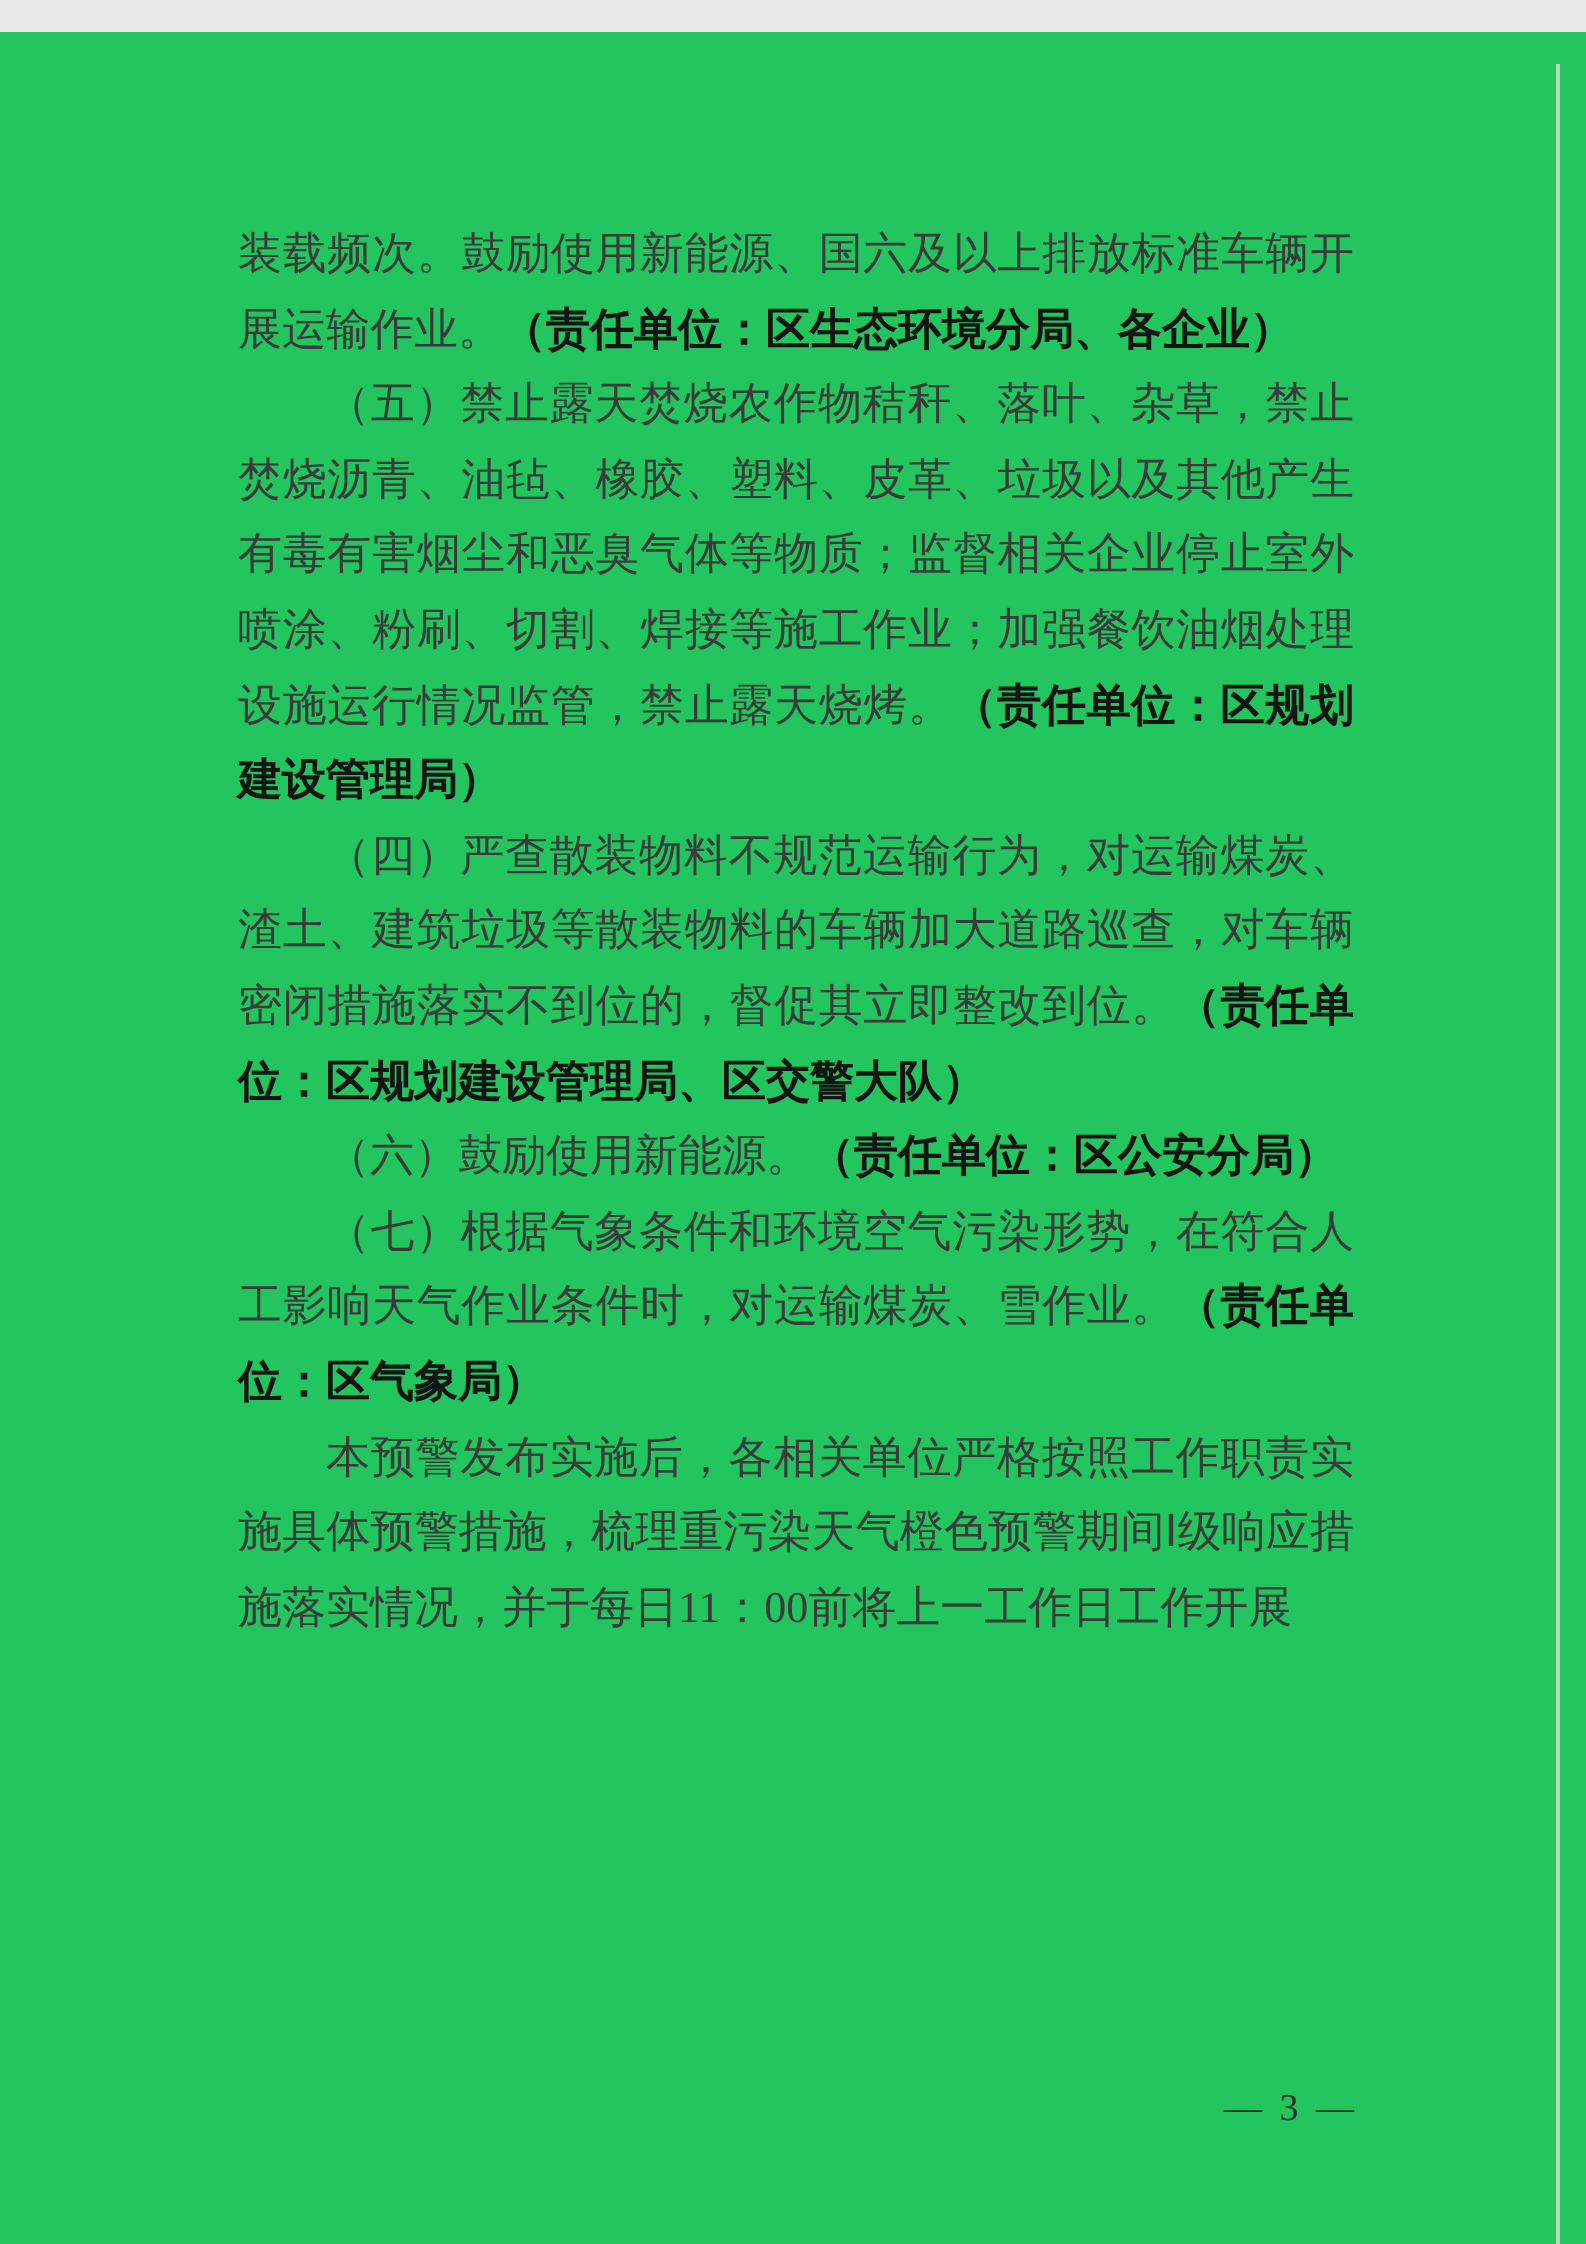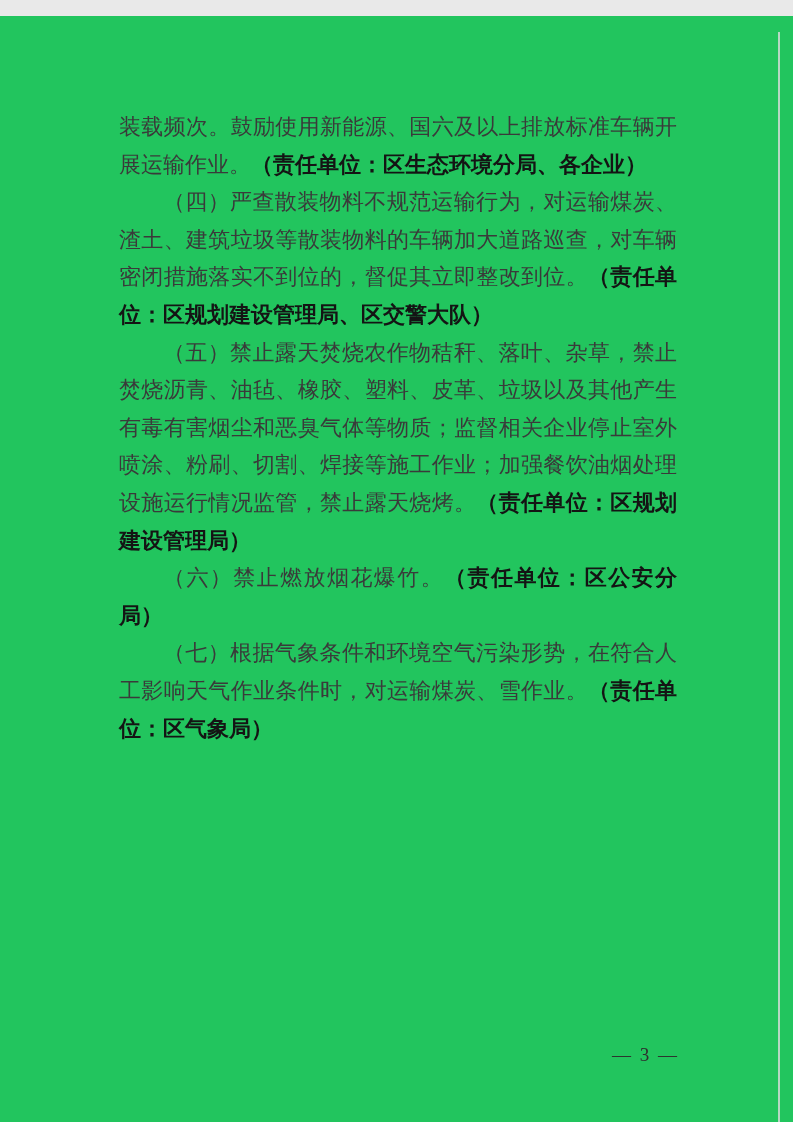--- a/index.html
+++ b/index.html
@@ -59,22 +59,23 @@
     background: #dcdcdc;
     opacity: 0.8;
   }
 </style>
 </head>
 <body>
 
 <div class="page">
   <div class="body-text">
       <p class="para"><span class="seg">装载频次。鼓励使用新能源、国六及以上排放标准车辆开展运输作业。</span><span class="seg bold">（责任单位：区生态环境分局、各企业）</span></p>
+      <p class="para indent"><span class="seg">（五）禁止露天焚烧农作物秸秆、落叶、杂草，禁止焚烧沥青、油毡、橡胶、塑料、皮革、垃圾以及其他产生有毒有害烟尘和恶臭气体等物质；监督相关企业停止室外喷涂、粉刷、切割、焊接等施工作业；加强餐饮油烟处理设施运行情况监管，禁止露天烧烤。</span><span class="seg bold">（责任单位：区规划建设管理局）</span></p>
       <p class="para indent"><span class="seg">（四）严查散装物料不规范运输行为，对运输煤炭、渣土、建筑垃圾等散装物料的车辆加大道路巡查，对车辆密闭措施落实不到位的，督促其立即整改到位。</span><span class="seg bold">（责任单位：区规划建设管理局、区交警大队）</span></p>
-      <p class="para indent"><span class="seg">（五）禁止露天焚烧农作物秸秆、落叶、杂草，禁止焚烧沥青、油毡、橡胶、塑料、皮革、垃圾以及其他产生有毒有害烟尘和恶臭气体等物质；监督相关企业停止室外喷涂、粉刷、切割、焊接等施工作业；加强餐饮油烟处理设施运行情况监管，禁止露天烧烤。</span><span class="seg bold">（责任单位：区规划建设管理局）</span></p>
-      <p class="para indent"><span class="seg">（六）禁止燃放烟花爆竹。</span><span class="seg bold">（责任单位：区公安分局）</span></p>
+      <p class="para indent"><span class="seg">（六）鼓励使用新能源。</span><span class="seg bold">（责任单位：区公安分局）</span></p>
       <p class="para indent"><span class="seg">（七）根据气象条件和环境空气污染形势，在符合人工影响天气作业条件时，对运输煤炭、雪作业。</span><span class="seg bold">（责任单位：区气象局）</span></p>
+      <p class="para indent"><span class="seg">本预警发布实施后，各相关单位严格按照工作职责实施具体预警措施，梳理重污染天气橙色预警期间Ⅰ级响应措施落实情况，并于每日11：00前将上一工作日工作开展</span></p>
     </div>
 
   <div class="footer">— 3 —</div>
 
   <div class="scan-edge"></div>
 </div>
 
 </body></html>

